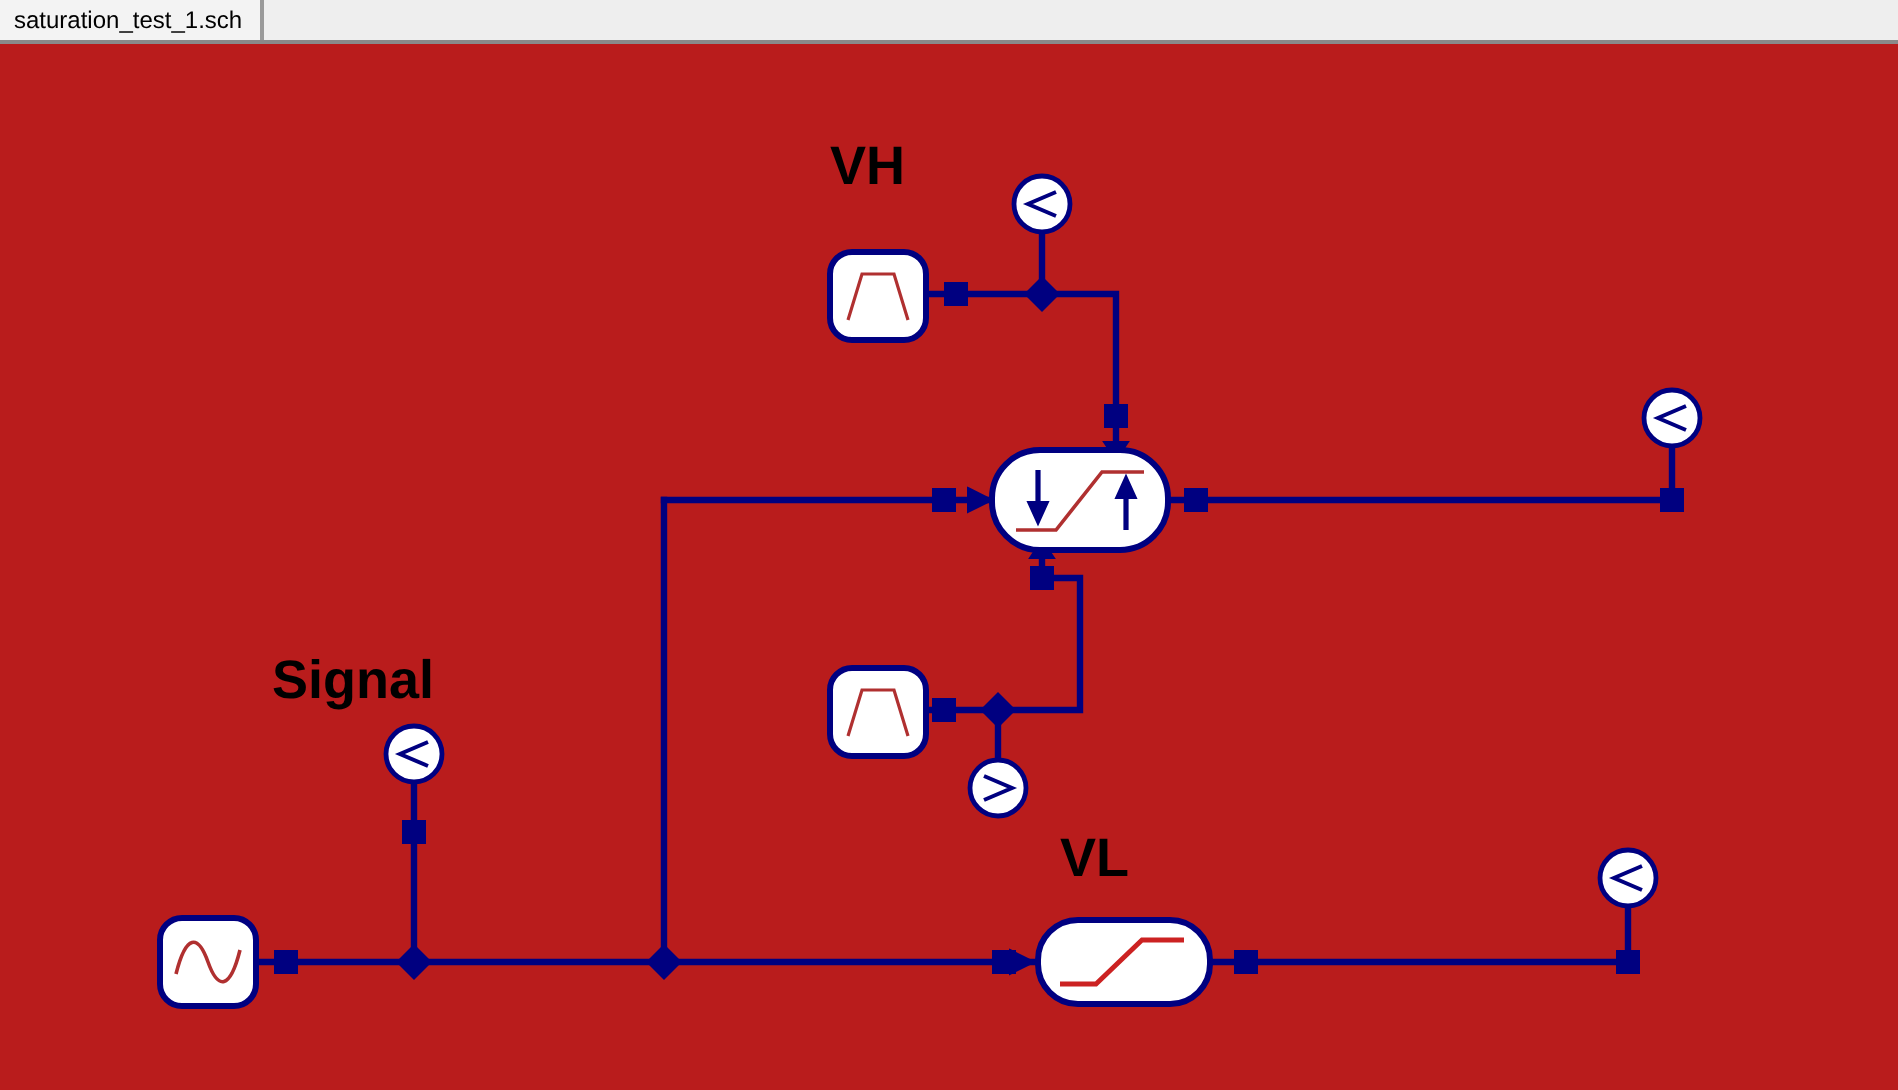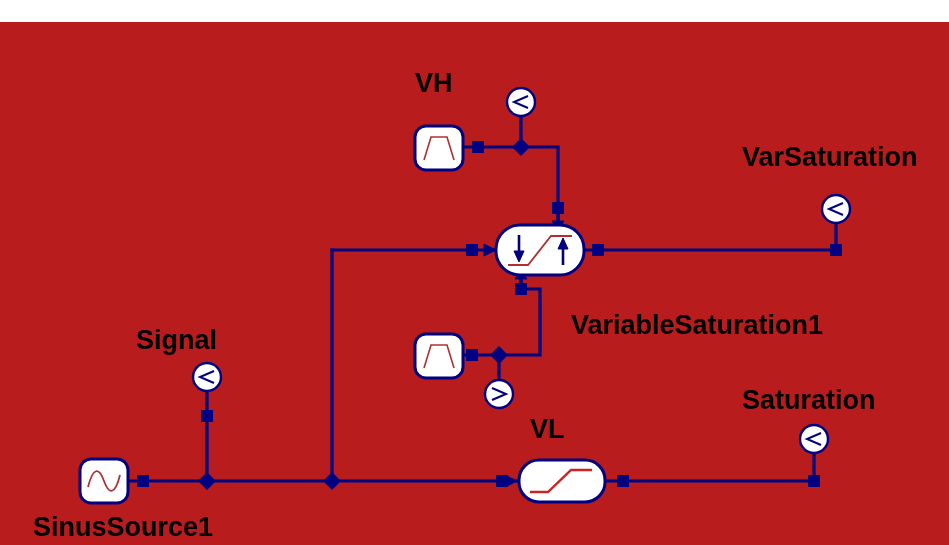--- a/index.html
+++ b/index.html
@@ -67,20 +67,24 @@
     color: #000000;
     white-space: nowrap;
     line-height: 1;
   }
 </style>
 </head>
 <body>
 
 <div id="app">
 
+  <div id="tabbar">
+    <div class="tabrest"></div>
+    <div class="tab">saturation_test_1.sch</div>
+  </div>
 
   <div id="canvas">
     <svg width="949" height="523" viewBox="0 0 949 523" xmlns="http://www.w3.org/2000/svg">
 
       <defs>
         <g id="trapezoid-glyph">
           <path d="M -15 12 L -8 -11 L 8 -11 L 15 12" fill="none" stroke="#b03030" stroke-width="1.6"></path>
         </g>
         <g id="sine-glyph">
           <path d="M -16 6 C -11 -14, -5 -14, 0 0 C 5 14, 11 14, 16 -6" fill="none" stroke="#b03030" stroke-width="1.8"></path>
@@ -215,21 +219,17 @@
 
         <g>
           <circle cx="814" cy="417" r="14" fill="#ffffff" stroke="#000080" stroke-width="2.4"></circle>
           <path d="M 821 411 L 807 417 L 821 423" fill="none" stroke="#000080" stroke-width="2"></path>
         </g>
       </g>
 
     </svg>
 
     <div class="lbl" style="left:415px; top:48px;">VH</div>
-    <div class="lbl" style="left:742px; top:122px;">VarSaturation</div>
     <div class="lbl" style="left:136px; top:281px;margin-top:24px;">Signal</div>
-    <div class="lbl" style="left:571px; top:290px;">VariableSaturation1</div>
     <div class="lbl" style="left:530px; top:354px;margin-top:40px;">VL</div>
-    <div class="lbl" style="left:742px; top:365px;">Saturation</div>
-    <div class="lbl" style="left:33px; top:492px;">SinusSource1</div>
 
   </div>
 </div>
 
 </body></html>

